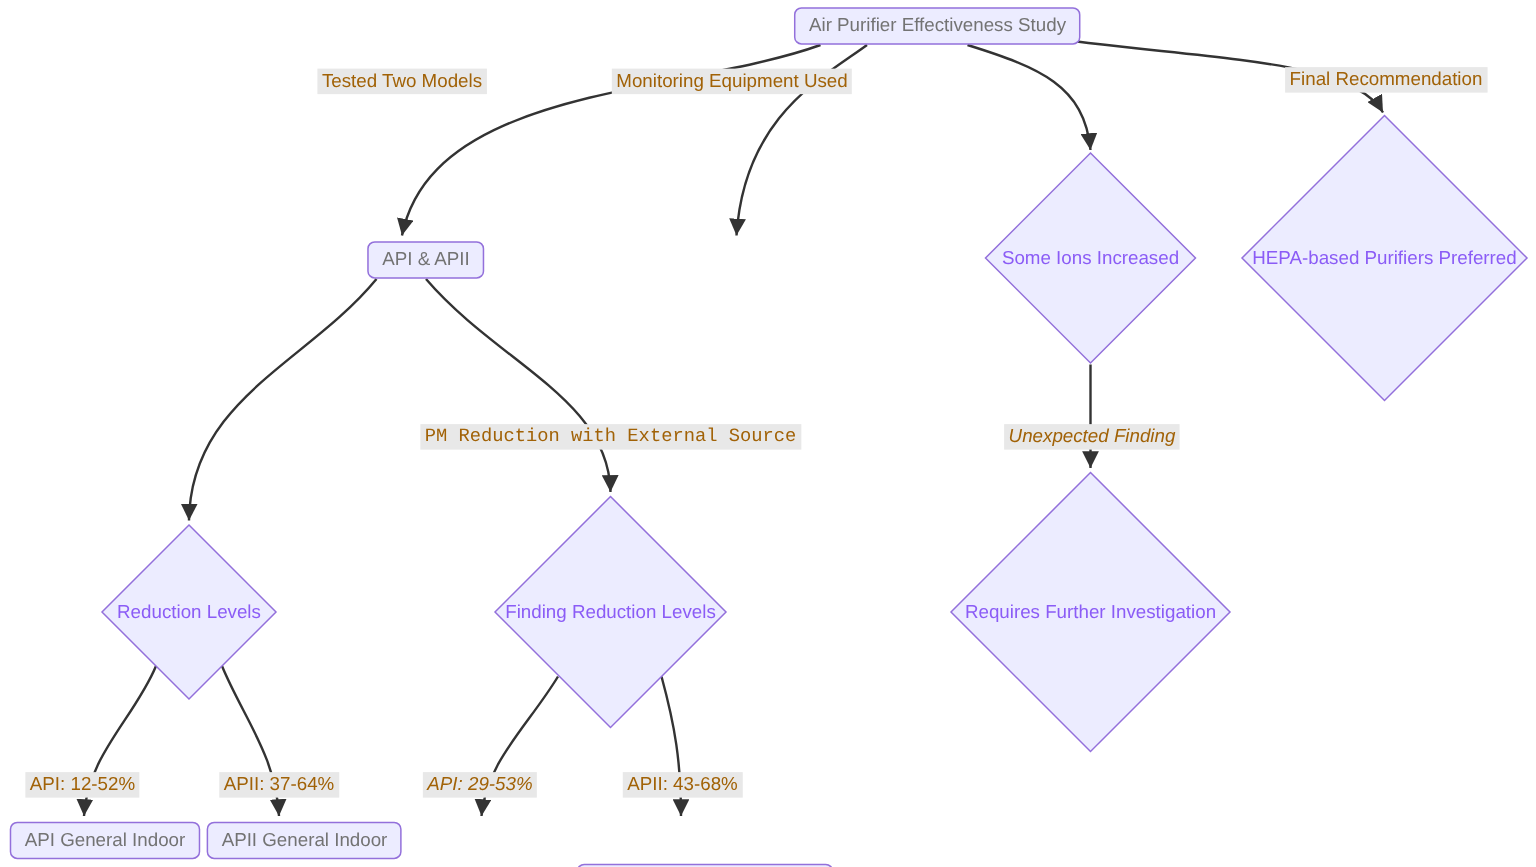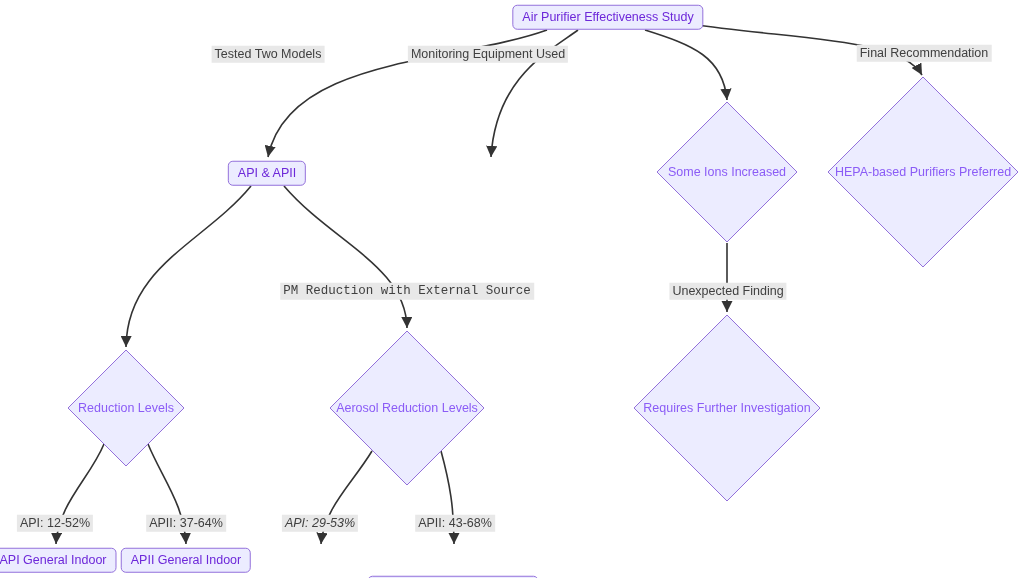--- a/index.html
+++ b/index.html
@@ -6,29 +6,29 @@
   .canvas{
     position:relative;width:1024px;height:578px;background:#ffffff;overflow:hidden;
     font-family:"Liberation Sans",sans-serif;font-size:12.5px;color:#333333;
   }
   .edge-layer{position:absolute;left:0;top:0;width:1024px;height:578px;}
   .edge-layer path.edge{fill:none;stroke:#333333;stroke-width:1.6px;}
   .edge-layer polygon.diamond{fill:#ECECFF;stroke:#9370DB;stroke-width:1px;}
   .node{
     position:absolute;transform:translate(-50%,-50%);
     background:#ECECFF;border:1px solid #9370DB;border-radius:5px;
-    padding:5px 9px;white-space:nowrap;line-height:1;color:#6d28d9;
+    padding:5px 9px;white-space:nowrap;line-height:1;color:#737373;margin-left:17px;
   }
   .diamond-label{
     position:absolute;transform:translate(-50%,-50%);
     white-space:nowrap;line-height:1;color:#8b5cf6;
   }
   .edge-label{
     position:absolute;transform:translate(-50%,-50%);
-    background:#e8e8e8;padding:2px 3px;white-space:nowrap;line-height:1;color:#404040;
+    background:#e8e8e8;padding:2px 3px;white-space:nowrap;line-height:1;color:#a16207;
   }
 </style>
 </head>
 <body>
 
 <div class="canvas">
 
   <svg class="edge-layer" width="1024" height="578" viewBox="0 0 1024 578" xmlns="http://www.w3.org/2000/svg">
     <defs>
       <marker id="arrow" viewBox="0 0 10 10" refX="10" refY="5" markerWidth="7" markerHeight="7" orient="auto-start-reverse">
@@ -57,26 +57,26 @@
 
   <div class="node" style="left:608px;top:17px;">Air Purifier Effectiveness Study</div>
   <div class="node" style="left:267px;top:173px;">API &amp; APII</div>
   <div class="node" style="left:53px;top:560px;">API General Indoor</div>
   <div class="node" style="left:186px;top:560px;">APII General Indoor</div>
   <div class="node" style="left:453px;top:588px;padding-left:44px;">APII External Source</div>
 
   <div class="diamond-label" style="left:727px;top:172px;">Some Ions Increased</div>
   <div class="diamond-label" style="left:923px;top:172px;">HEPA-based Purifiers Preferred</div>
   <div class="diamond-label" style="left:126px;top:408px;">Reduction Levels</div>
-  <div class="diamond-label" style="left:407px;top:408px;">Aerosol Reduction Levels</div>
+  <div class="diamond-label" style="left:407px;top:408px;">Finding Reduction Levels</div>
   <div class="diamond-label" style="left:727px;top:408px;">Requires Further Investigation</div>
 
   <div class="edge-label" style="left:268px;top:54px;">Tested Two Models</div>
   <div class="edge-label" style="left:488px;top:54px;">Monitoring Equipment Used</div>
   <div class="edge-label" style="left:924px;top:53px;">Final Recommendation</div>
   <div class="edge-label" style="left:407px;top:291px;font-family:Liberation Mono, monospace;">PM Reduction with External Source</div>
-  <div class="edge-label" style="left:728px;top:291px;">Unexpected Finding</div>
+  <div class="edge-label" style="left:728px;top:291px;font-style:italic;">Unexpected Finding</div>
   <div class="edge-label" style="left:55px;top:523px;">API: 12-52%</div>
   <div class="edge-label" style="left:186px;top:523px;">APII: 37-64%</div>
   <div class="edge-label" style="left:320px;top:523px;font-style:italic;">API: 29-53%</div>
   <div class="edge-label" style="left:455px;top:523px;">APII: 43-68%</div>
 
 </div>
 
 </body></html>

